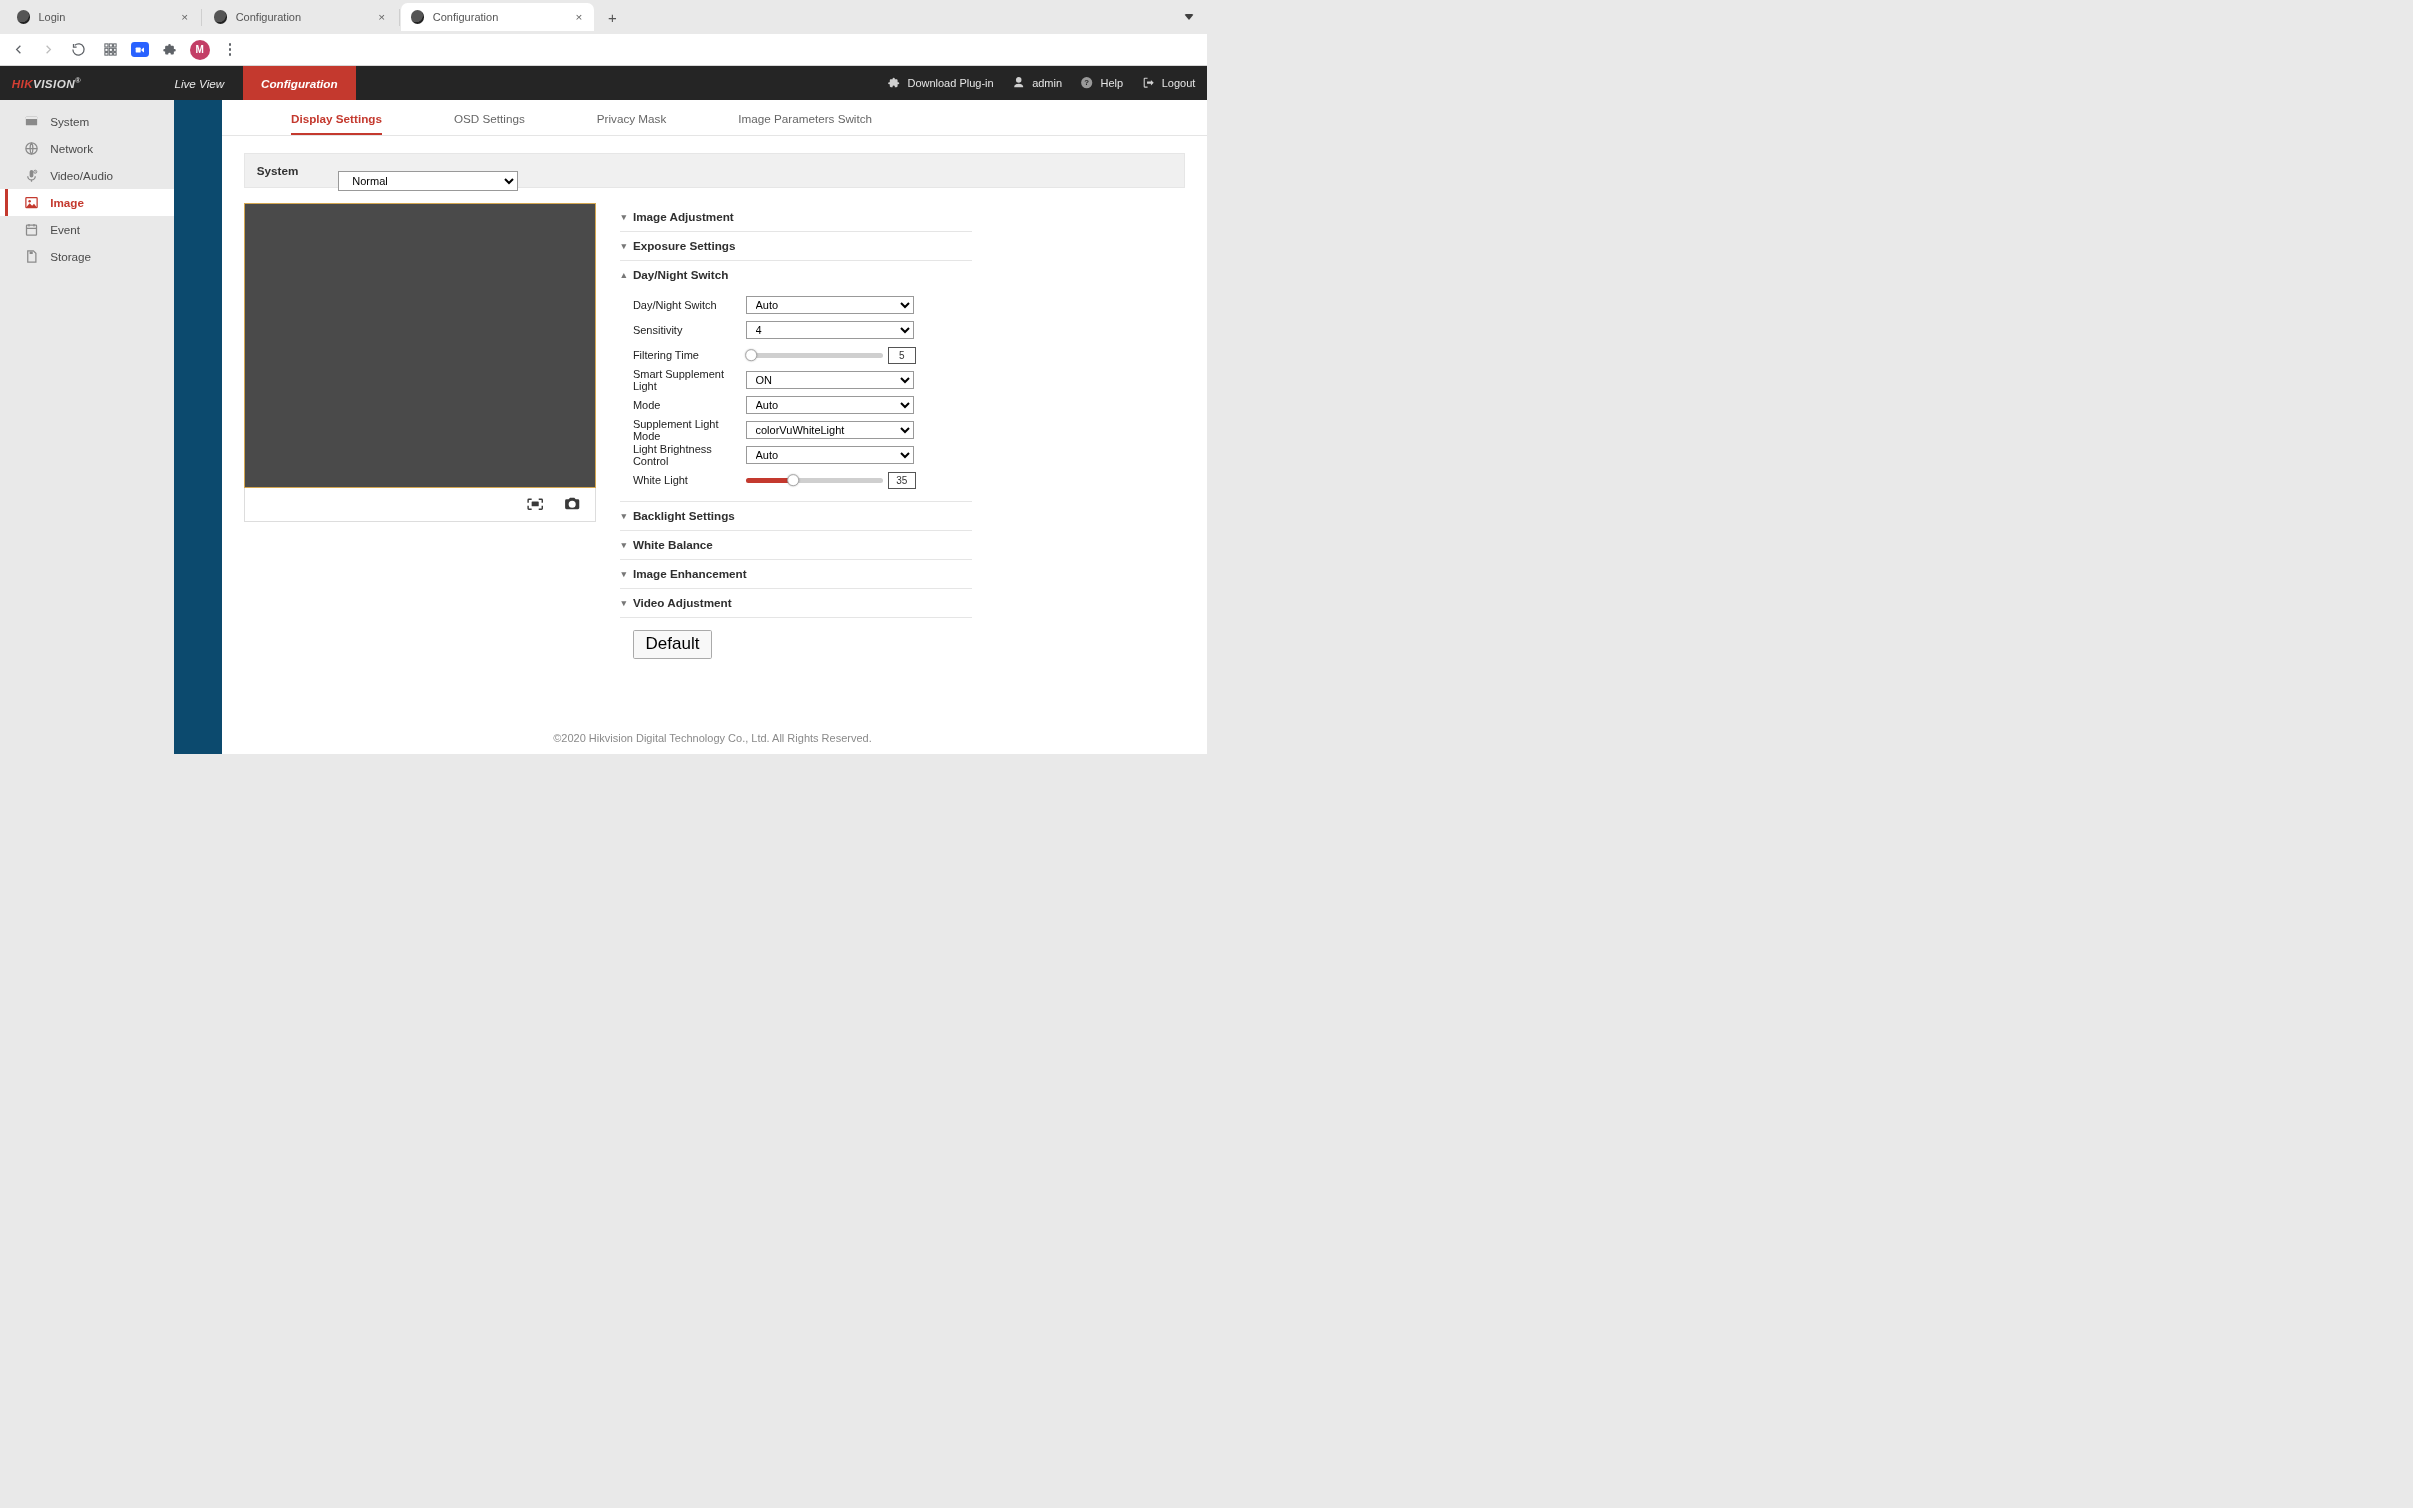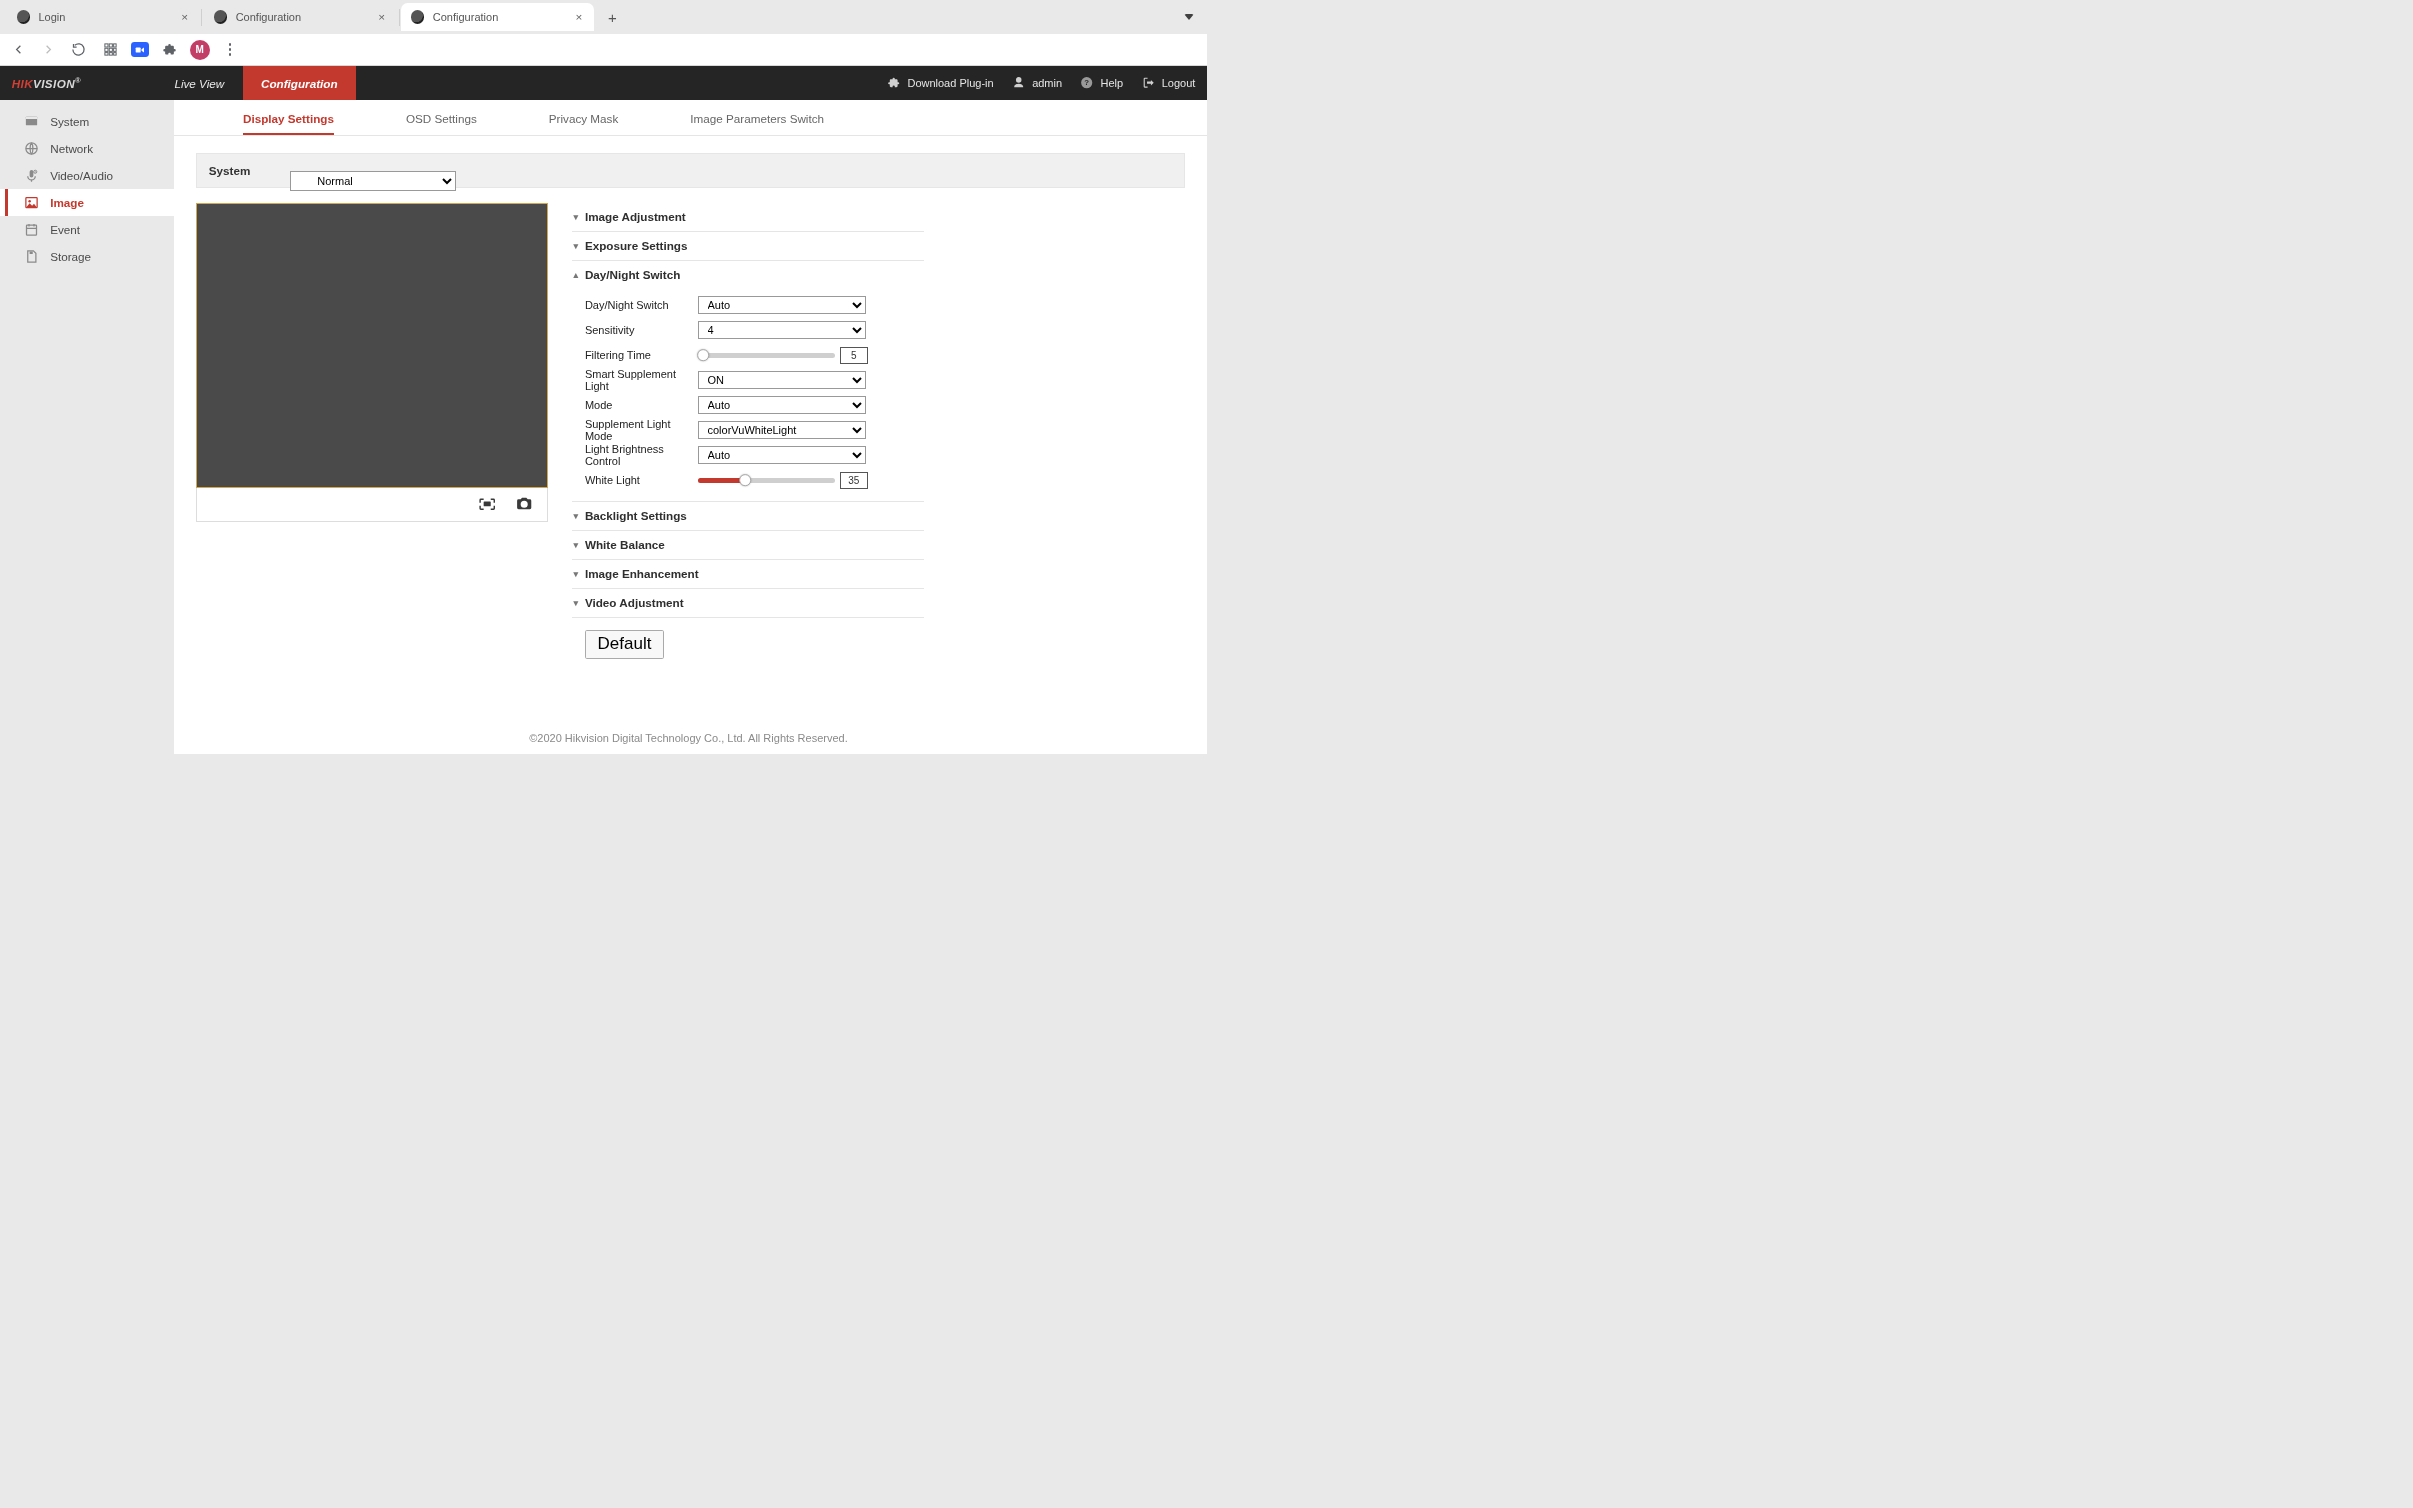--- a/index.html
+++ b/index.html
@@ -59,36 +59,36 @@
   .logo { font-weight:700; font-style:italic; color:#d8d8d8; letter-spacing:0.4px; margin-right:75px;text-align:right; }
   .logo .hik { color:#d43f33; }
   .topnav { display:flex; height:100%;font-style:italic; }
   .topnav a { color:#eaeaea; display:flex; align-items:center; padding: 0 18.4px; text-decoration:none; }
   .topnav a.active { background:#c4392e; color:#fff; font-weight:600; }
   .header-right { margin-left:auto; display:flex; align-items:center; gap:18.4px; color:#e5e5e5; font-size:11px; }
   .header-right .hr-item { display:flex; align-items:center; gap:6.7px; }
   .header-right svg { width:13.4px; height:13.4px; fill:#d0d0d0; }
 
   
-  .body-split { display:flex; height: calc(754px - 34px - 32px - 34px); background:#fca5a5; }
+  .body-split { display:flex; height: calc(754px - 34px - 32px - 34px); background:#0c4a6e;gap:48px; }
   .sidebar { width:174px; background:#e9e9e9; padding-top:8.4px; }
   .side-item { height:27px; display:flex; align-items:center; gap:11.7px; padding-left:23.5px; color:#4b4b4b; font-size:11.7px; position:relative; }
   .side-item.active { color:#c4392e; background:#fff; font-weight:600; }
   .side-item.active::before { content:""; position:absolute; left:5px; top:0; bottom:0; width:2.5px; background:#c4392e; }
   .side-item svg { width:15px; height:15px; fill:#8a8a8a; flex:none; }
   .side-item.active svg { fill:#c4392e; }
 
   .content { flex:1; background:#fff; position:relative; }
   .subtabs { display:flex; gap:25px; padding: 11.7px 22px 0 22px; border-bottom:0.8px solid #e5e5e5; font-size:11.7px; }
   .subtab { padding-bottom:8.4px; color:#666; border-bottom:2.5px solid transparent;margin-left:47px; }
   .subtab.active { color:#c4392e; font-weight:600; border-bottom-color:#c4392e; }
 
   .main-area { padding: 17px 22px 0 22px; }
   .scene-bar { background:#f0f0f0; height:35px; display:flex; align-items:center; padding:0 11.7px; gap:40px; font-weight:600; border:0.8px solid #e6e6e6; margin-bottom: 15px; }
-  .scene-bar select { width:166px; height:20px; border:0.8px solid #999; background:#fff; padding:0 22px; font-size:11px;margin-top:20px; }
+  .scene-bar select { width:180px; height:20px; border:0.8px solid #999; background:#fff; padding:0 9px; font-size:11px;margin-top:20px; }
 
   .cols { display:flex; gap:23.5px; }
   .preview-col { width:352px; }
   .preview { border:0.8px solid #d4a751; background:#4a4a4a; height:285px; }
   .preview-toolbar { background:#fff; border:0.8px solid #ddd; border-top:none; height:34px; display:flex; justify-content:flex-end; align-items:center; gap:18.4px; padding:0 13.4px; }
   .preview-toolbar svg { width:18.4px; height:17px; fill:#3a3a3a; }
 
   .settings-col { flex:0 0 352px; max-width:352px; }
   .acc-head { display:flex; align-items:center; gap:5px; font-weight:700; font-size:11.7px; padding:6.7px 0; color:#2f2f2f; cursor:pointer; }
   .acc-rule { border-bottom:0.8px solid #e5e5e5; margin-top:1.7px; }

